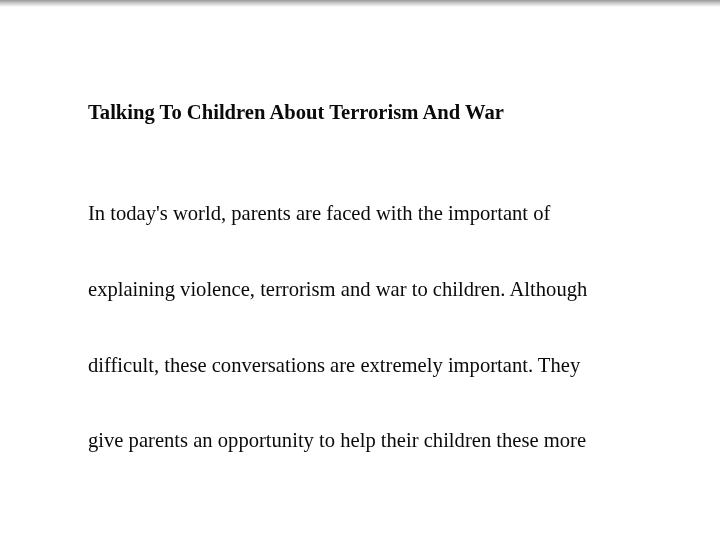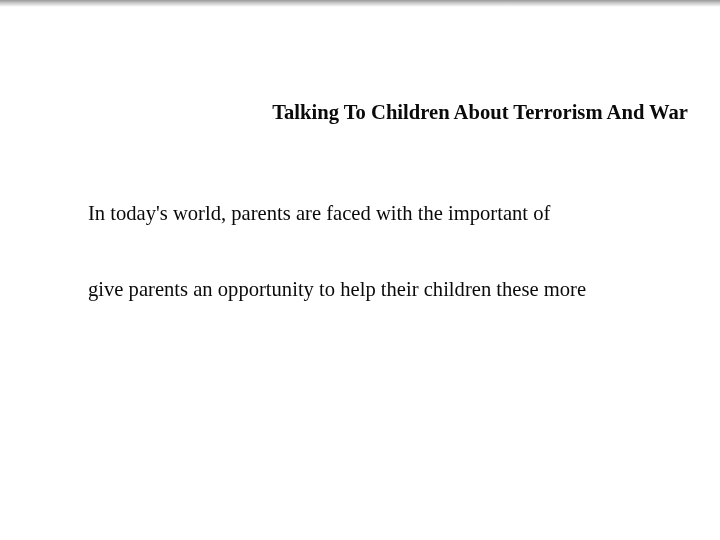--- a/index.html
+++ b/index.html
@@ -30,32 +30,33 @@
     color: #0a0a0a;
     font-size: 20.6px;
     line-height: 25.3px;
     white-space: pre;
   }
   .line {
     height: 25.3px;
   }
   .bold {
     font-weight: bold;
-    text-align: right;
   }
 </style>
 </head>
 <body>
 
 <div class="top-shadow"></div>
 
 <div class="doc-content">
   <div class="line bold">Talking To Children About Terrorism And War</div>
 
   <div class="line">In today's world, parents are faced with the important of</div>
+  <div class="line">explaining violence, terrorism and war to children. Although</div>
+  <div class="line">difficult, these conversations are extremely important. They</div>
   <div class="line">give parents an opportunity to help their children these more</div>
   
   
 
   
 
   
   
   
   

